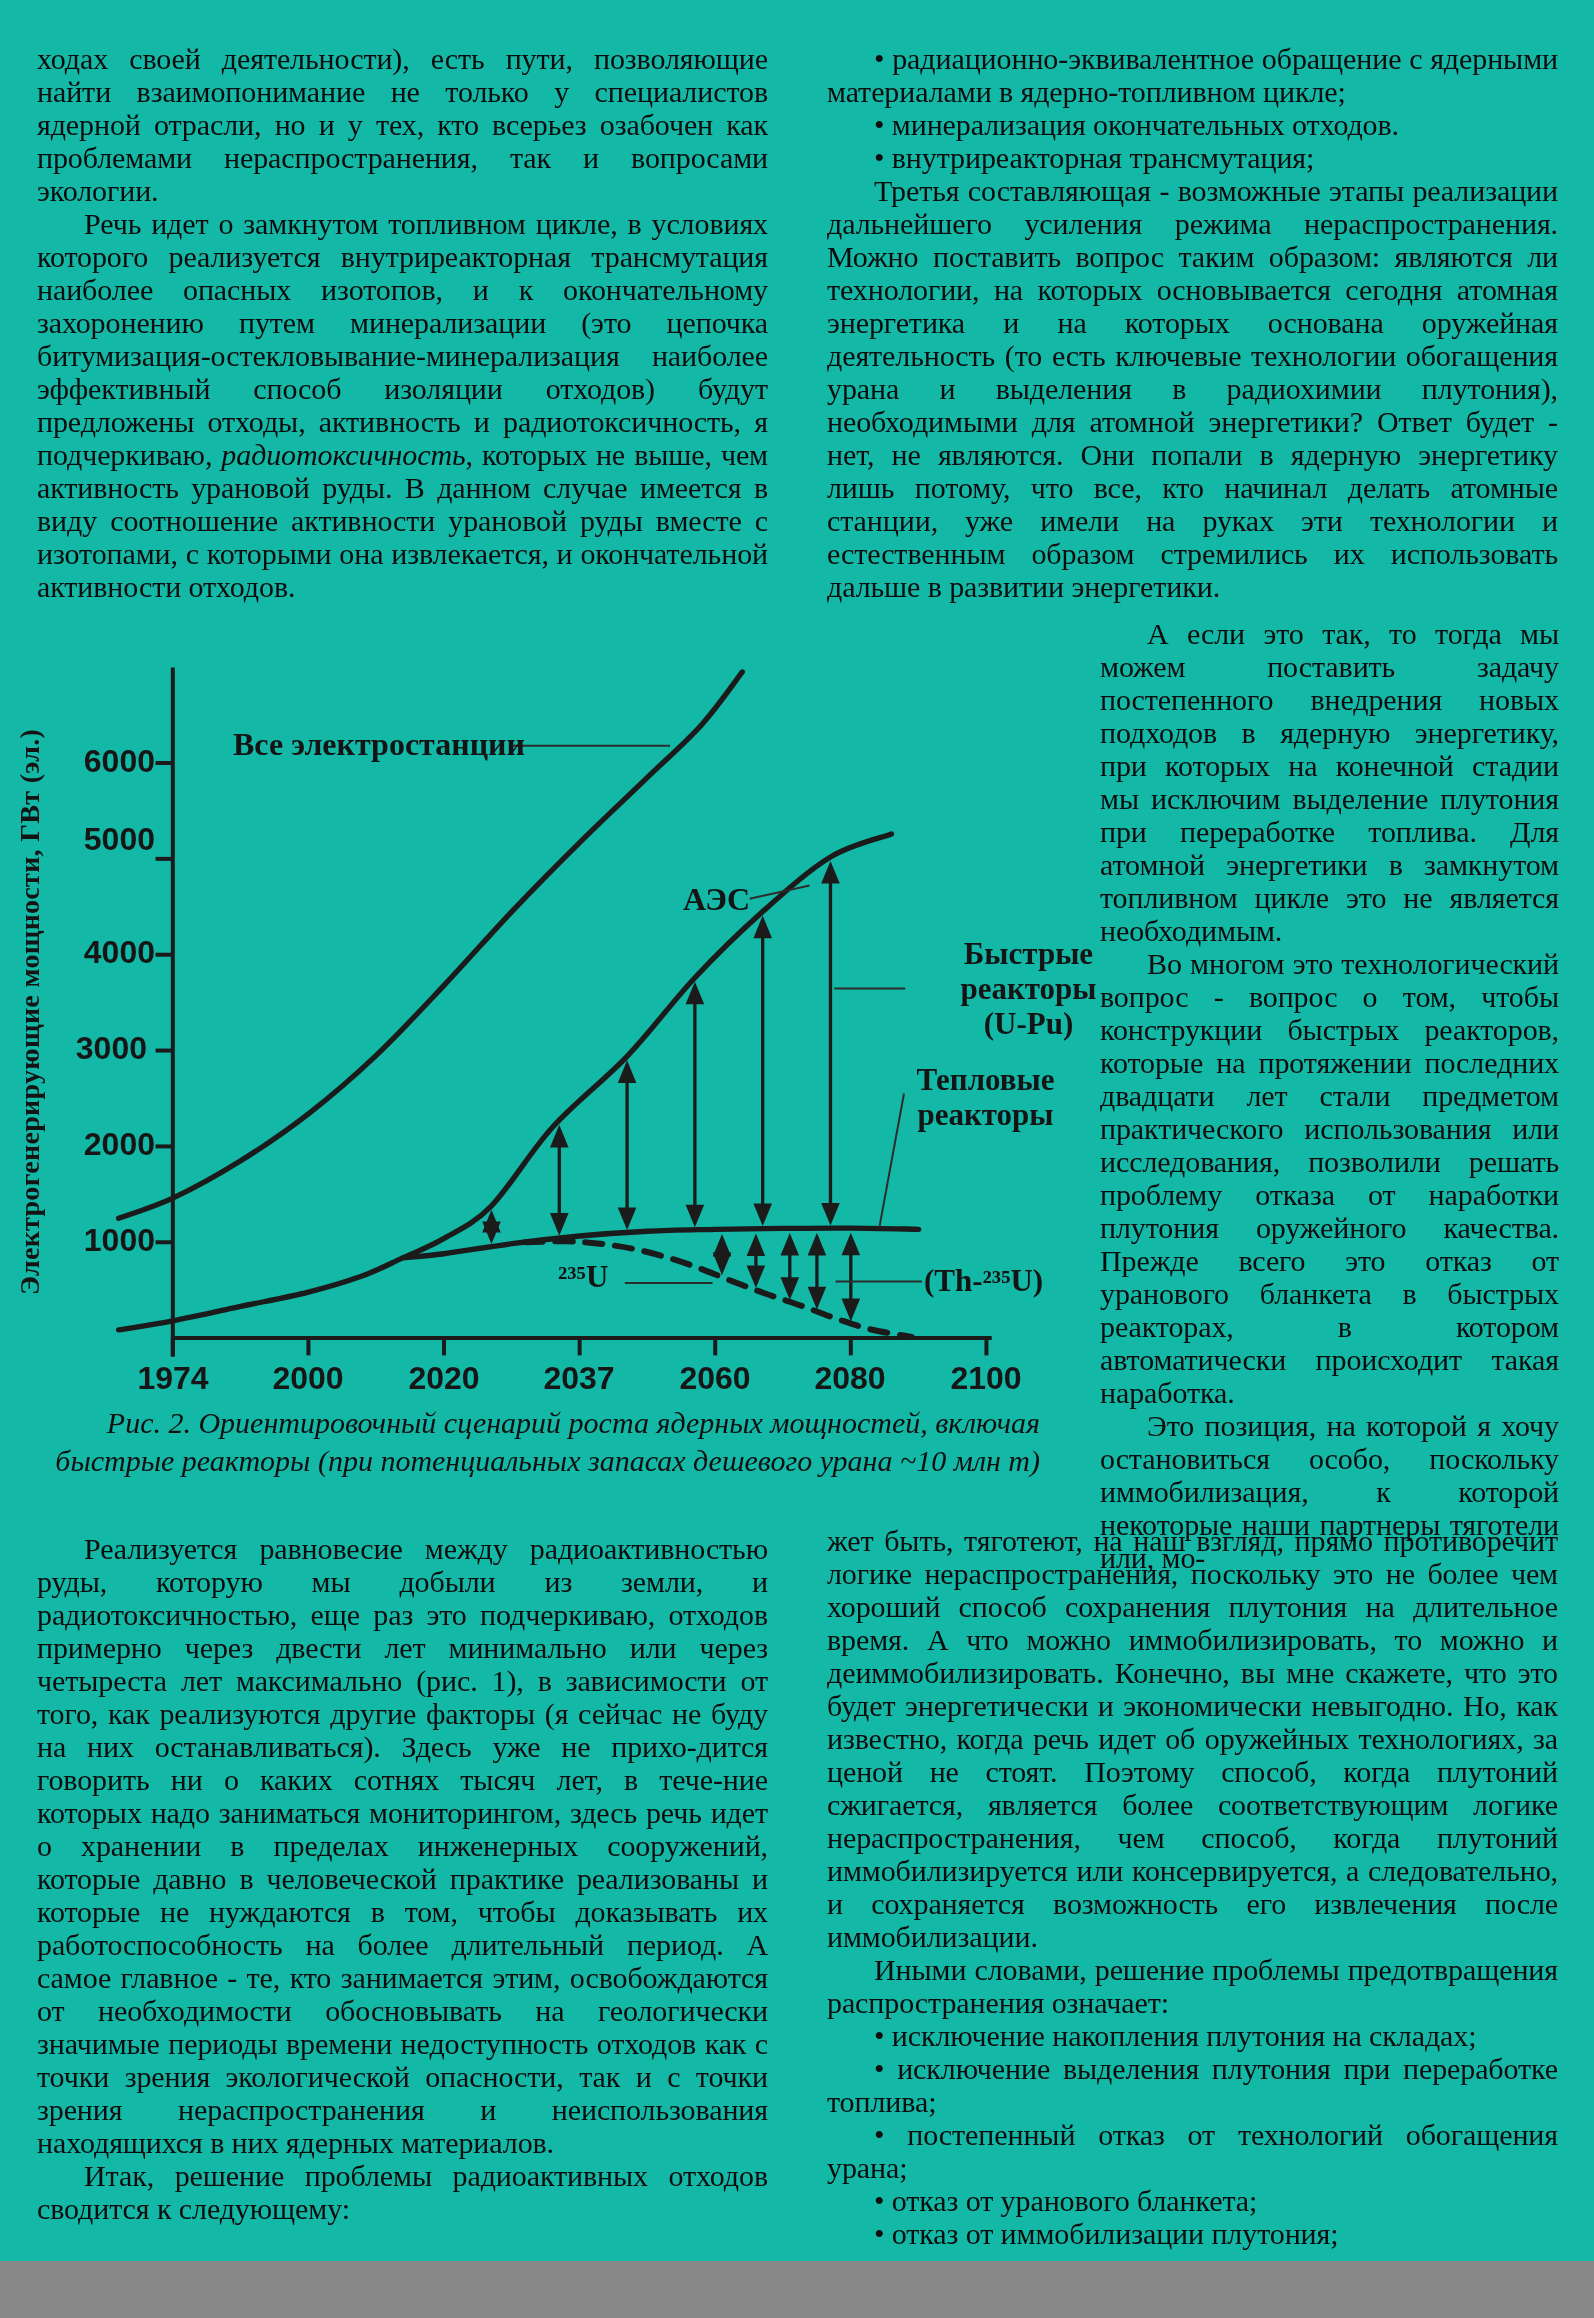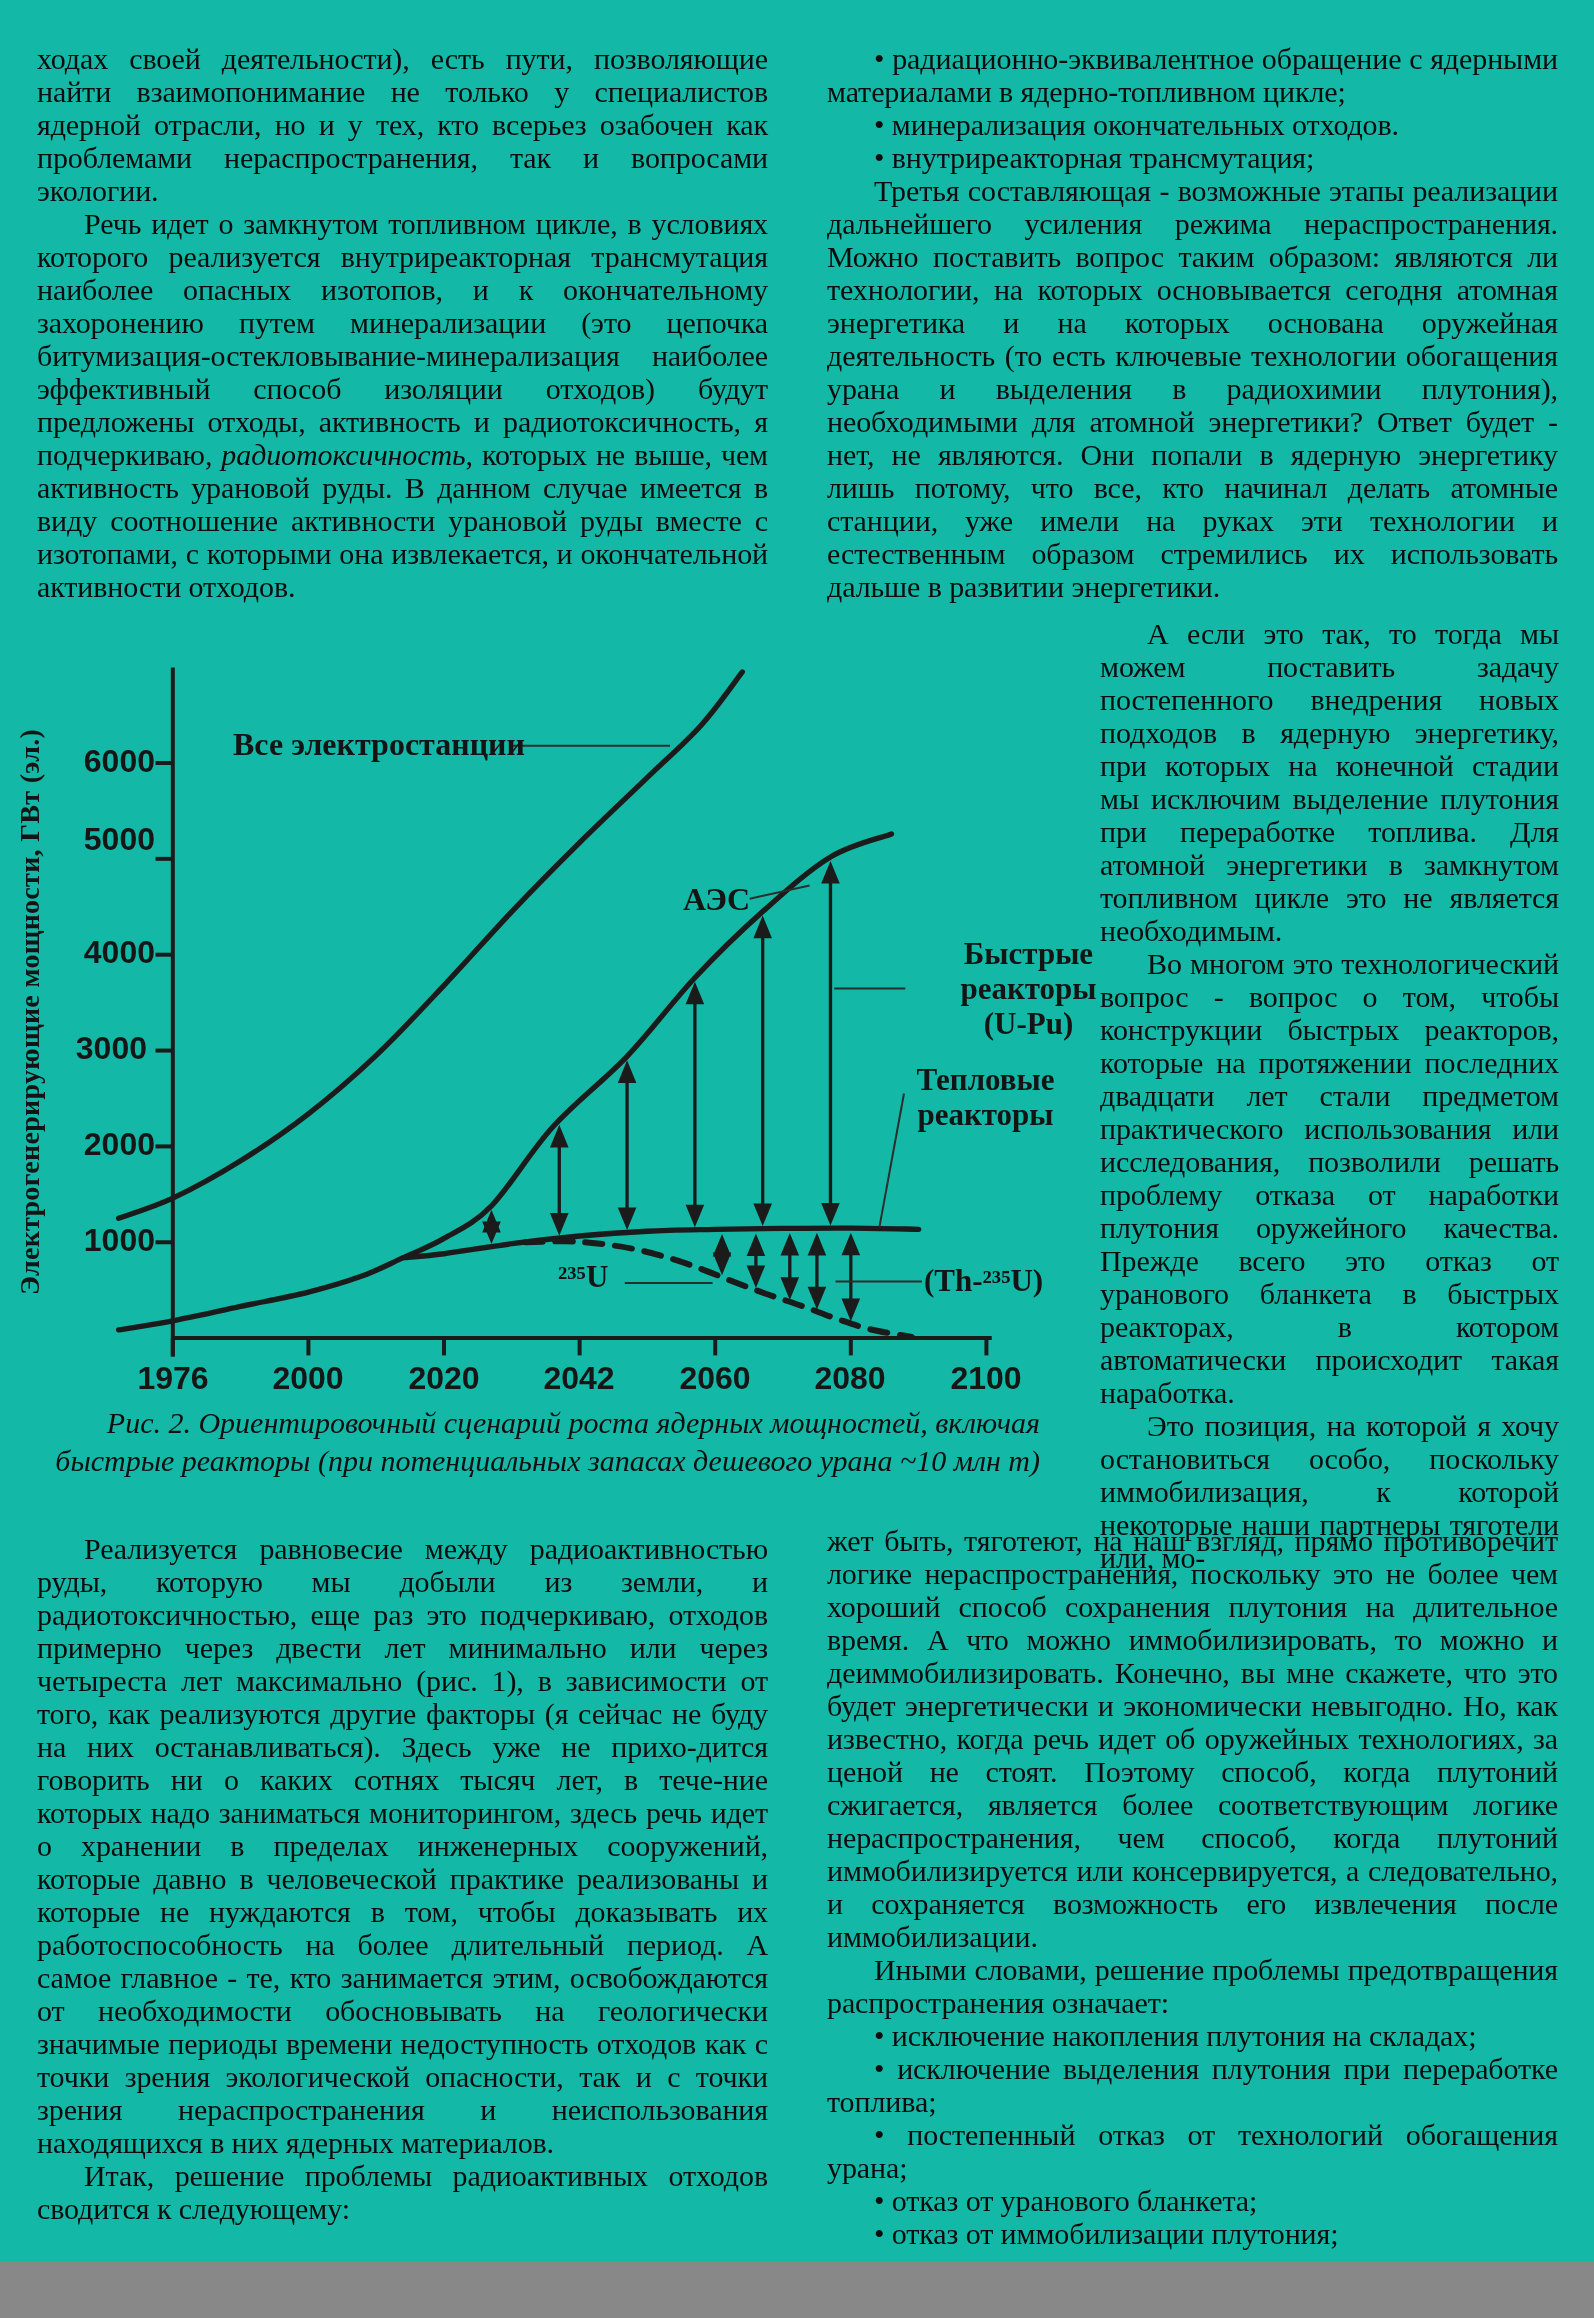--- a/index.html
+++ b/index.html
@@ -126,24 +126,24 @@
     <div class="caption">
       <div>Рис. 2. Ориентировочный сценарий роста ядерных мощностей, включая</div>
       <div>быстрые реакторы (при потенциальных запасах дешевого урана ~10 млн т)</div>
     </div>
   <div class="tick-lab" style="left: 35px; width: 120px; text-align: right; top: 1222px;">1000</div>
       <div class="tick-lab" style="left: 35px; width: 120px; text-align: right; top: 1126px;">2000</div>
       <div class="tick-lab" style="left: 27px; width: 120px; text-align: right; top: 1030px;">3000</div>
       <div class="tick-lab" style="left: 35px; width: 120px; text-align: right; top: 934px;">4000</div>
       <div class="tick-lab" style="left: 35px; width: 120px; text-align: right; top: 821px;">5000</div>
       <div class="tick-lab" style="left: 35px; width: 120px; text-align: right; top: 743px;">6000</div>
-      <div class="tick-lab" style="left: 120px; width: 106px; text-align: center; top: 1360px;">1976</div>
+      <div class="tick-lab" style="left: 120px; width: 106px; text-align: center; top: 1360px;">1974</div>
       <div class="tick-lab" style="left: 255px; width: 106px; text-align: center; top: 1360px;">2000</div>
       <div class="tick-lab" style="left: 391px; width: 106px; text-align: center; top: 1360px;">2020</div>
-      <div class="tick-lab" style="left: 526px; width: 106px; text-align: center; top: 1360px;">2042</div>
+      <div class="tick-lab" style="left: 526px; width: 106px; text-align: center; top: 1360px;">2037</div>
       <div class="tick-lab" style="left: 662px; width: 106px; text-align: center; top: 1360px;">2060</div>
       <div class="tick-lab" style="left: 797px; width: 106px; text-align: center; top: 1360px;">2080</div>
       <div class="tick-lab" style="left: 933px; width: 106px; text-align: center; top: 1360px;">2100</div>
     </div>
 
   <div class="col" style="left:37px;top:1532px;width:731px;">
     <p>Реализуется равновесие между радиоактивностью руды, которую мы добыли из земли, и радиотоксичностью, еще раз это подчеркиваю, отходов примерно через двести лет минимально или через четыреста лет максимально (рис. 1), в зависимости от того, как реализуются другие факторы (я сейчас не буду на них останавливаться). Здесь уже не прихо-дится говорить ни о каких сотнях тысяч лет, в тече-ние которых надо заниматься мониторингом, здесь речь идет о хранении в пределах инженерных сооружений, которые давно в человеческой практике реализованы и которые не нуждаются в том, чтобы доказывать их работоспособность на более длительный период. А самое главное - те, кто занимается этим, освобождаются от необходимости обосновывать на геологически значимые периоды времени недоступность отходов как с точки зрения экологической опасности, так и с точки зрения нераспространения и неиспользования находящихся в них ядерных материалов.</p>
     <p>Итак, решение проблемы радиоактивных отходов сводится к следующему:</p>
   </div>
 

